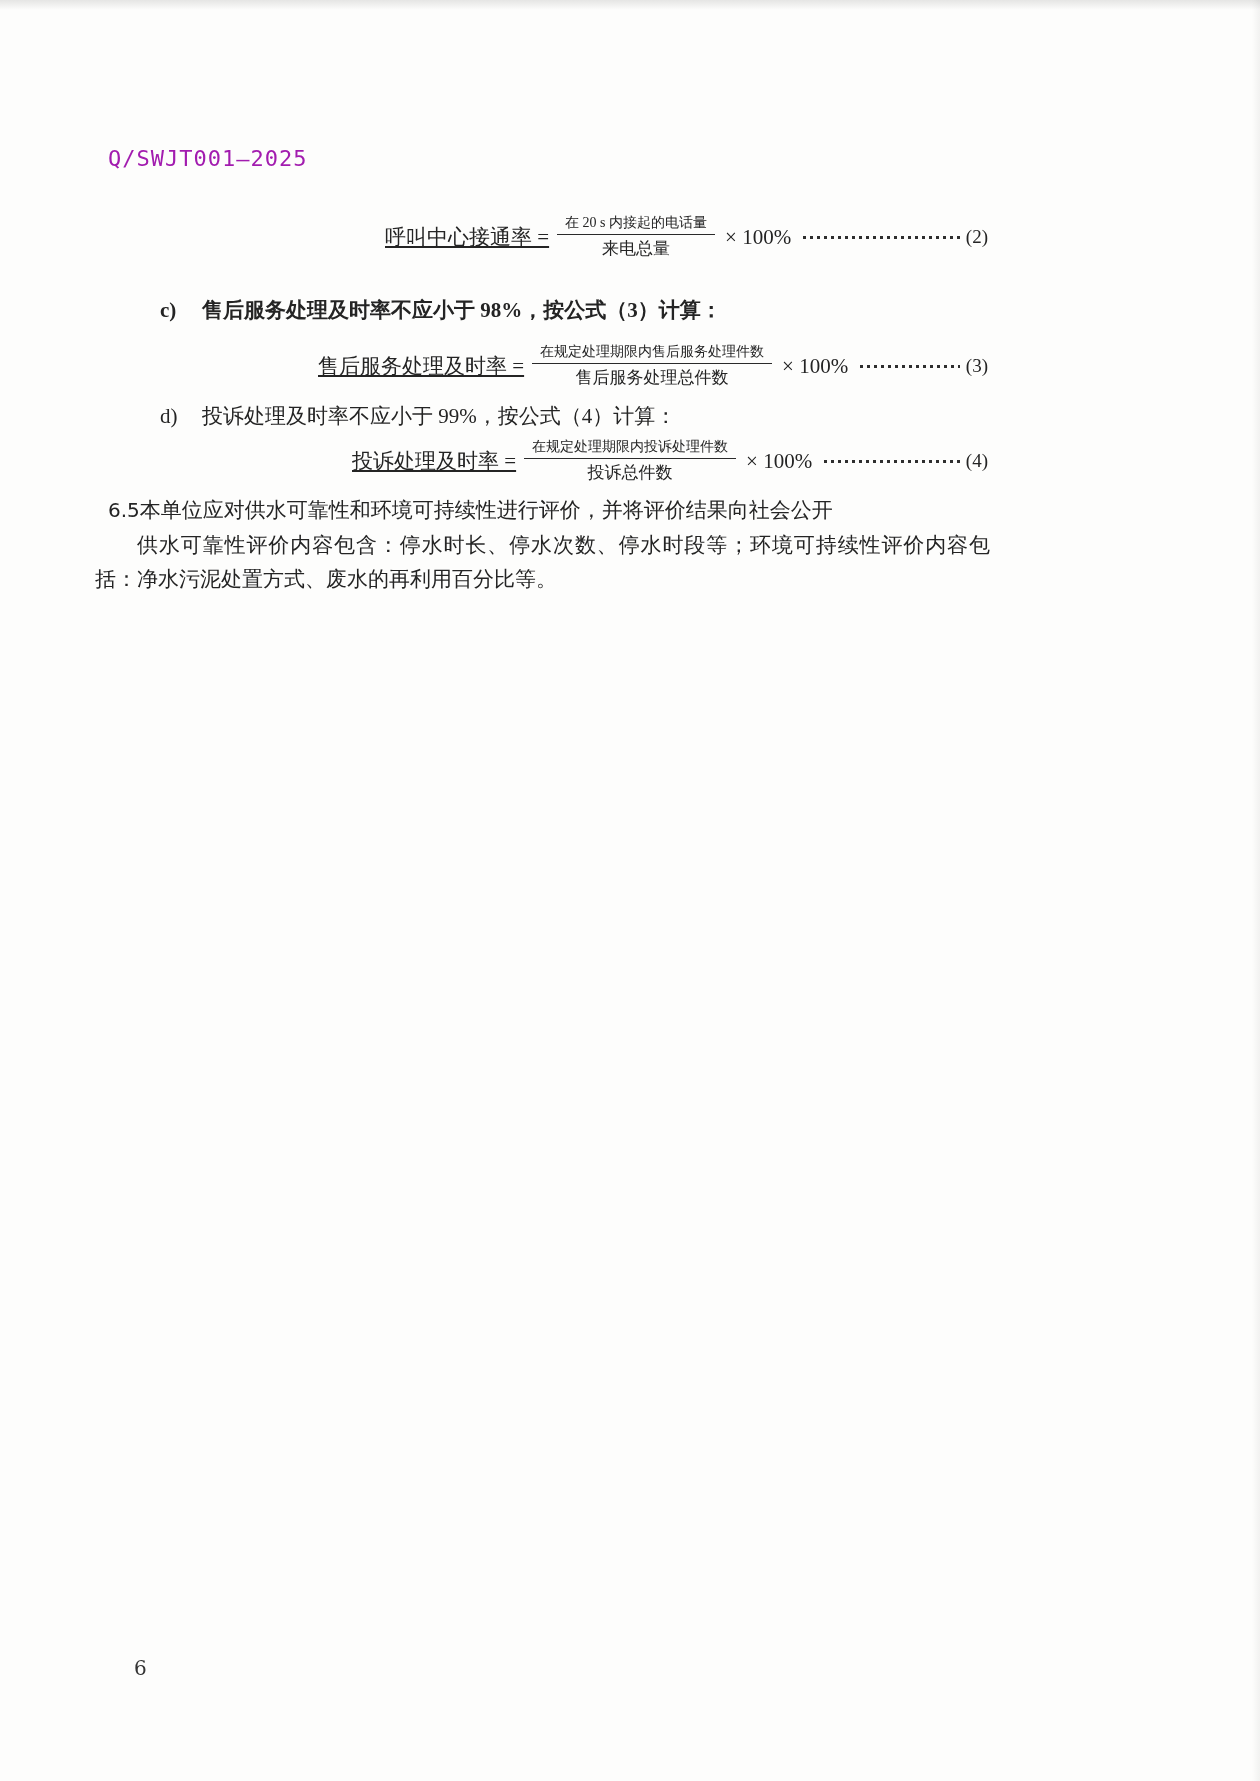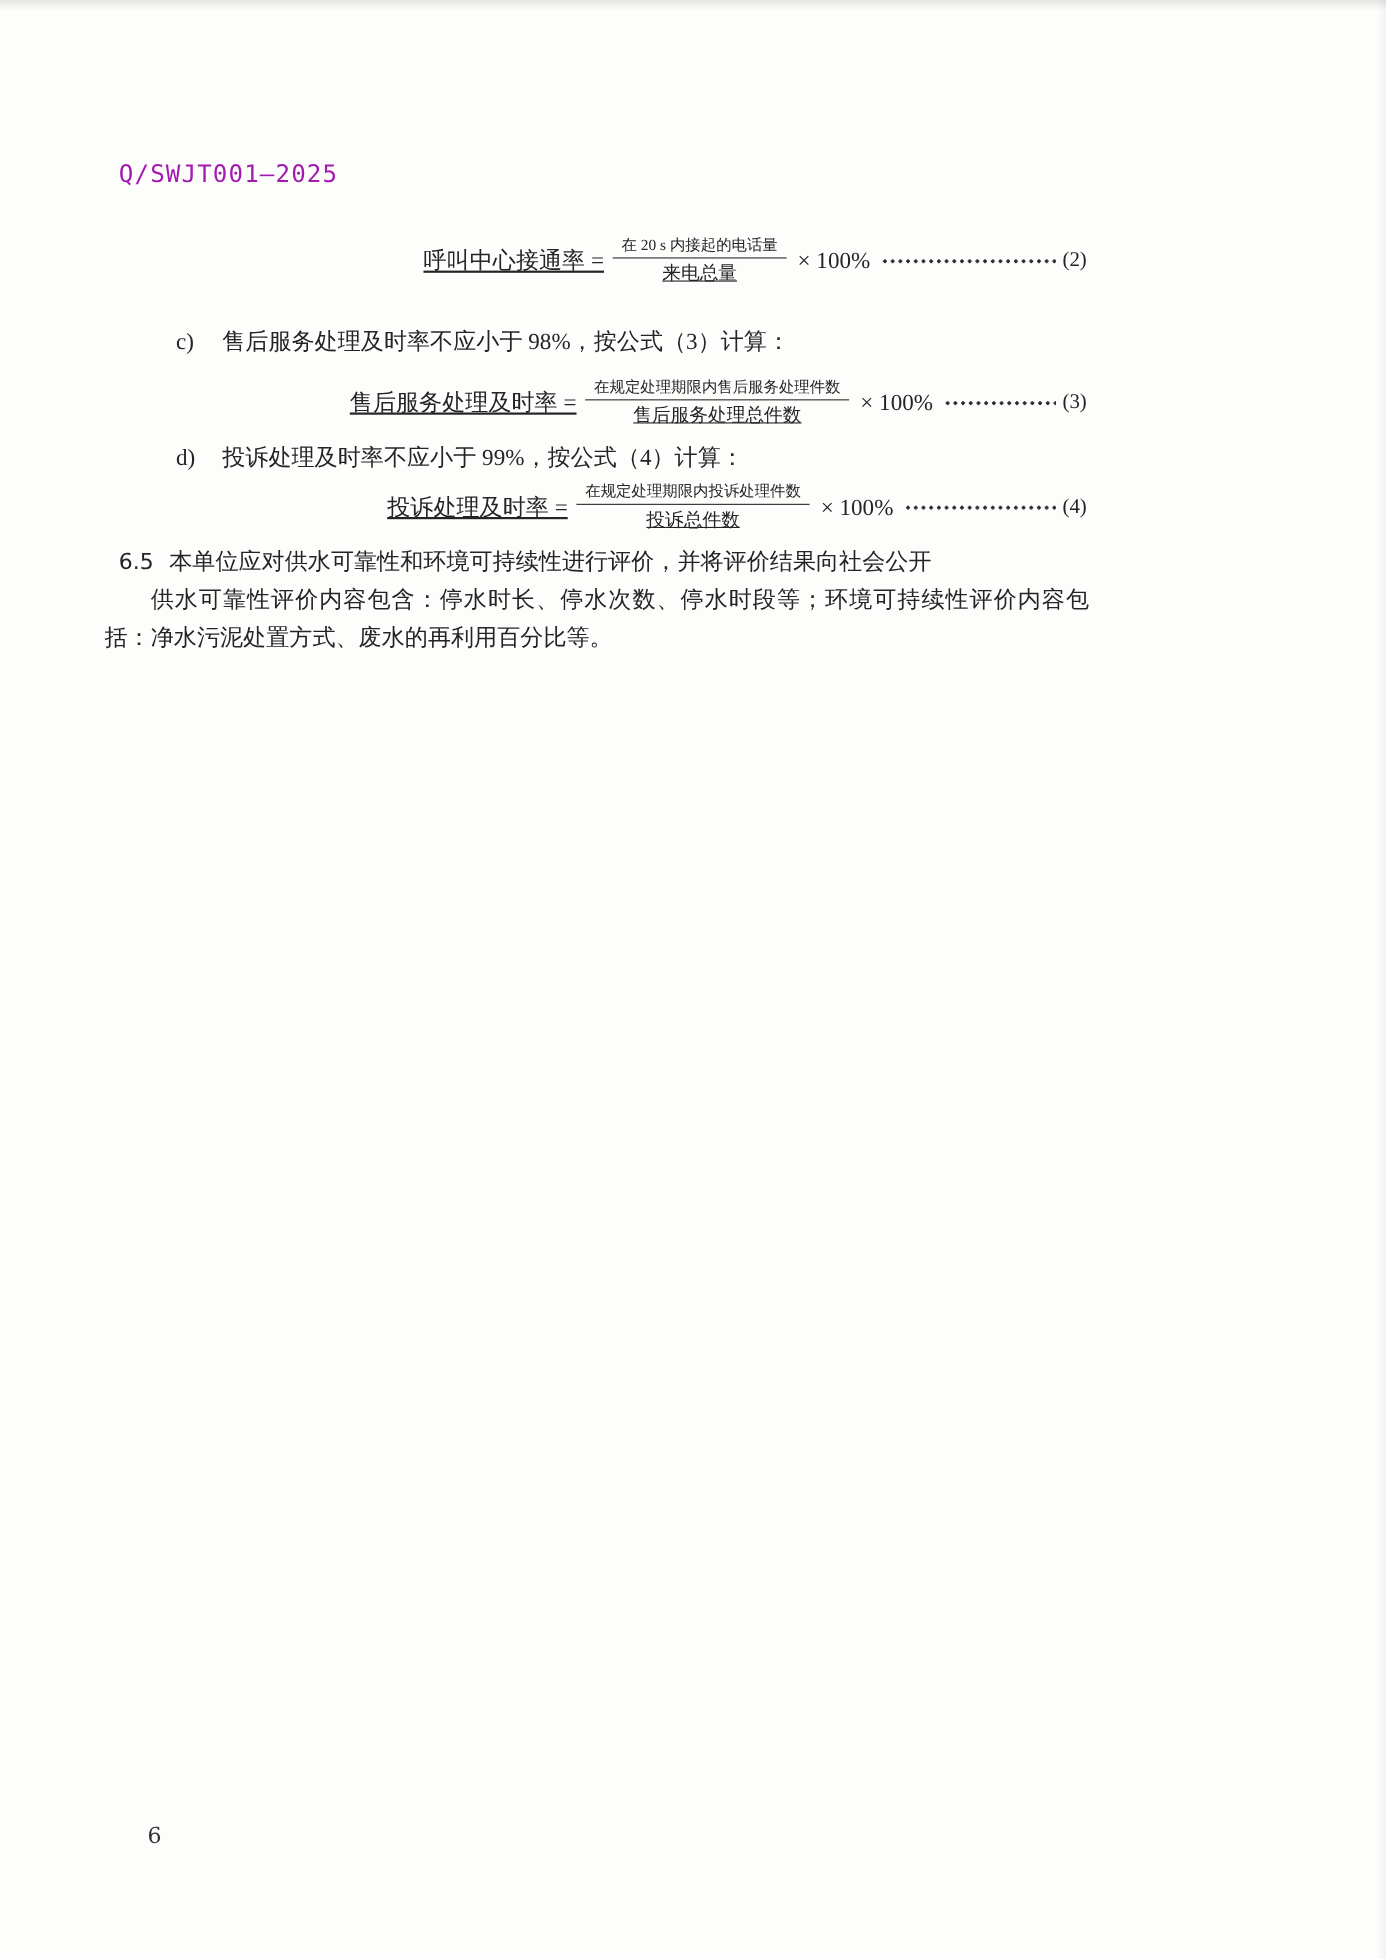--- a/index.html
+++ b/index.html
@@ -36,39 +36,39 @@
   }
   .formula-row .lhs{font-size:21px;color:#242424;text-decoration:underline;}
   .formula-row .frac{
     display:inline-flex;flex-direction:column;align-items:center;
     margin:0 6px 0 8px;vertical-align:middle;
   }
   .formula-row .num{
     font-size:14px;padding:0 8px 2px 8px;
     border-bottom:1.6px solid #2a2a2a;color:#242424;
   }
-  .formula-row .den{font-size:17px;padding-top:2px;color:#242424;text-decoration:underline;}
+  .formula-row .den{font-size:17px;padding-top:2px;color:#242424;}
   .formula-row .mult{font-size:21px;margin-left:4px;color:#242424;}
   .leader{
     flex:1 1 auto;height:7px;margin:0 6px 0 10px;
     background-image:radial-gradient(circle, #2e2e2e 1.5px, rgba(0,0,0,0) 1.8px);
     background-size:7px 7px;background-repeat:repeat-x;background-position:left center;
   }
   .eqlabel{font-size:19px;color:#242424;}
   .f2{left:385px;top:204px;right:272px;}
   .f3{left:318px;top:333px;right:272px;}
   .f4{left:352px;top:428px;right:272px;}
 
   .list-line{position:absolute;font-size:21px;color:#242424;white-space:nowrap;}
   .list-line .marker{display:inline-block;width:42px;}
-  .lc{left:160px;top:296px;}
+  .lc{left:160px;top:296px;font-weight:bold;}
   .ld{left:160px;top:402px;}
 
   .section-line{position:absolute;left:108px;top:496px;font-size:21px;color:#242424;white-space:nowrap;}
-  .section-line .sec-num{display:inline-block;margin-right:14px;font-family:"DejaVu Sans","Liberation Sans",sans-serif;font-size:20px;}
+  .section-line .sec-num{display:inline-block;font-family:"DejaVu Sans","Liberation Sans",sans-serif;font-size:20px;}
   .body-para{
     position:absolute;left:95px;top:528px;width:895px;
     font-size:21px;line-height:34px;color:#242424;
     text-indent:2em;margin:0;text-align:justify;
   }
   .page-number{
     position:absolute;left:134px;top:1656px;
     font-size:20px;color:#333;
     font-family:"DejaVu Serif","Liberation Serif",serif;
   }

